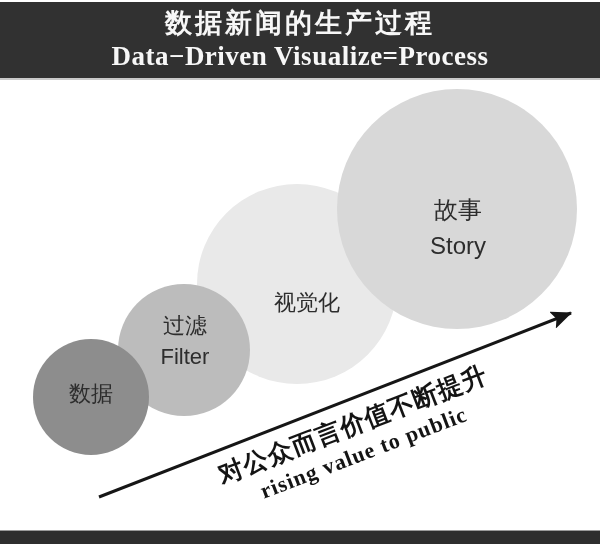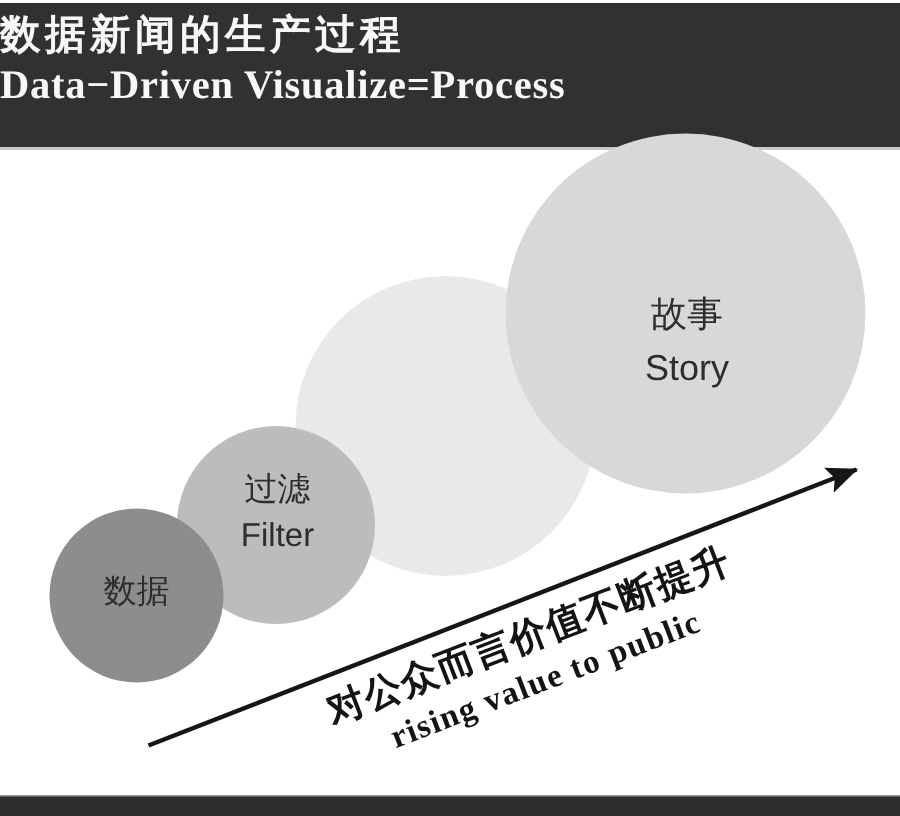--- a/index.html
+++ b/index.html
@@ -9,24 +9,24 @@
     height: 544px;
     background: #ffffff;
     overflow: hidden;
     font-family: "Liberation Sans", "DejaVu Sans", sans-serif;
   }
 
   
   .header {
     position: absolute;
     left: 0; top: 2px;
-    width: 600px; height: 98px;
+    width: 600px; height: 78px;
     background: #313131;
     border-bottom: 2px solid #c9c9c9;
-    text-align: left;
+    text-align: center;
     color: #f7f7f7;
     box-sizing: border-box;
     padding-top: 5px;
   }
   .header .title-zh {
     font-family: "Liberation Serif", "DejaVu Serif", serif;
     font-weight: bold;
     font-size: 27px;
     line-height: 33px;
     letter-spacing: 3px;
@@ -101,20 +101,21 @@
 
 <div class="stage">
 
   <div class="header" style="background-color: rgb(49, 49, 49);">
     <div class="title-zh">数据新闻的生产过程</div>
     <div class="title-en">Data−Driven Visualize=Process</div>
   </div>
 
   <div class="circle c-visualize" style="background-color: rgb(233, 233, 233);">
     <div class="label">
+      <div>视觉化</div>
     </div>
   </div>
 
   <div class="circle c-filter" style="background-color: rgb(188, 188, 188);">
     <div class="label">
       <div>过滤</div>
       <div>Filter</div>
     </div>
   </div>
 

